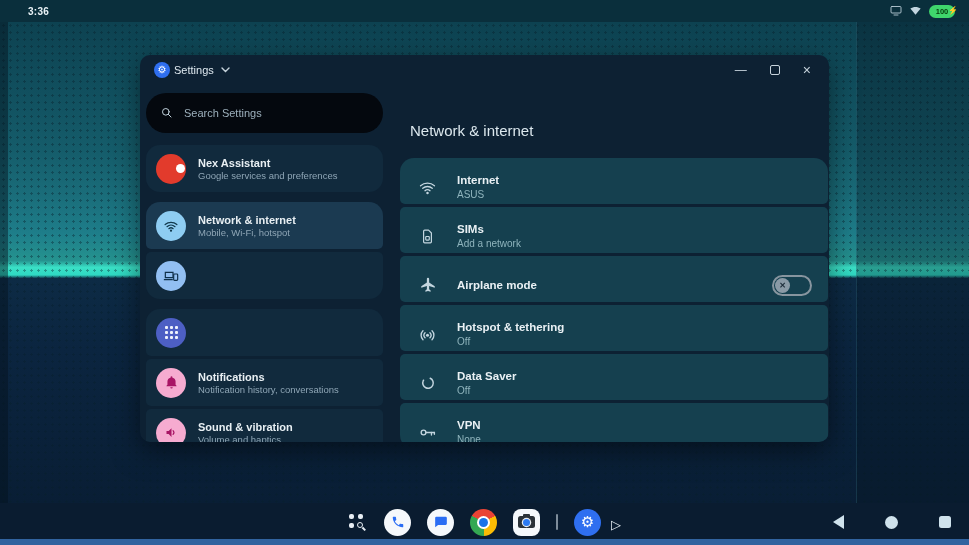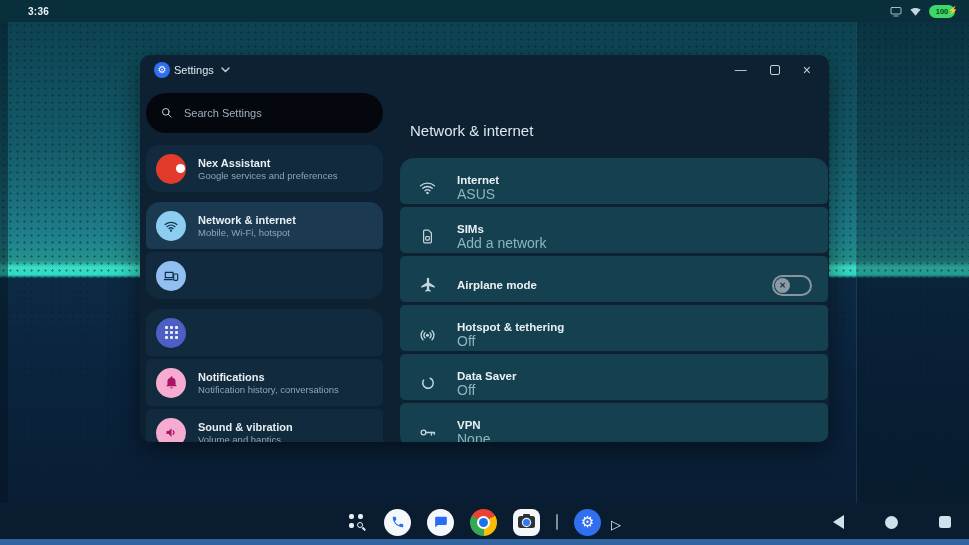--- a/index.html
+++ b/index.html
@@ -4,21 +4,21 @@
 <style>
   * { margin:0; padding:0; box-sizing:border-box; }
   html,body { background:#000; }
   .screen{ position:relative; width:969px; height:545px; overflow:hidden;
     background:#081e30; font-family:"Liberation Sans",sans-serif; }
 
   
   .statusbar{ position:absolute; top:0; left:0; right:0; height:22px;
     background:#0a2f3c; display:flex; align-items:center; padding:8px 14px; z-index:30;}
   .sb-time{ color:#e9f2f6; font-size:10px; font-weight:bold; margin-left:14px; letter-spacing:.3px;}
-  .sb-right{ margin-left:auto; display:flex; align-items:center; gap:7px;}
+  .sb-right{ margin-left:auto; display:flex; align-items:flex-start; gap:7px;}
   .sb-ic{ width:13px; height:11px; display:flex; align-items:center; justify-content:center;}
   .sb-ic svg{ display:block;}
   .battery{ min-width:26px; height:13px; border-radius:7px; background:#3fd66c;
     color:#07400f; font-size:7.5px; font-weight:bold; display:flex; align-items:center;
     justify-content:center; padding:0 3px; position:relative;}
   .battery .bolt{ position:absolute; right:-3px; top:1px; font-size:8px; color:#eafaf0;}
 
   
   .desktop{ position:absolute; top:22px; left:0; right:0; bottom:42px;
     background:linear-gradient(180deg,
@@ -81,21 +81,21 @@
 
   
   .content{ flex:1; padding:36px 1px 0 10px; overflow:hidden;}
   .content-header{ color:#dce8ee; font-size:15px; line-height:20px; margin-bottom:17px; margin-left:10px;}
   .row{ height:46px; background:#15404f; display:flex; align-items:center;
     padding:12px 16px 0 18px; cursor:pointer;}
   .row-icon{ width:19px; height:19px; flex-shrink:0; margin-right:20px;
     display:flex; align-items:center; justify-content:center;}
   .row-text{ min-width:0;}
   .row-title{ color:#e9f0f4; font-size:11.5px; font-weight:bold; line-height:15px; white-space:nowrap;}
-  .row-sub{ color:#8fb4bd; font-size:14px; line-height:13px; white-space:nowrap;}
+  .row-sub{ color:#8fb4bd; font-size:10px; line-height:13px; white-space:nowrap;}
   .toggle{ margin-left:auto; width:40px; height:21px; border:2px solid #87959f;
     border-radius:12px; position:relative; cursor:pointer;}
   .toggle .thumb{ position:absolute; left:1px; top:1px; width:15px; height:15px;
     border-radius:50%; background:#8a9aa6; color:#1c2c38; font-size:8px;
     display:flex; align-items:center; justify-content:center; font-weight:bold;}
 
   
   .taskbar{ position:absolute; left:0; right:0; bottom:0; height:42px;
     background:#0a1c30; z-index:30;}
   .taskbar .strip{ position:absolute; left:0; right:0; bottom:0; height:6px; background:#31639f;}

